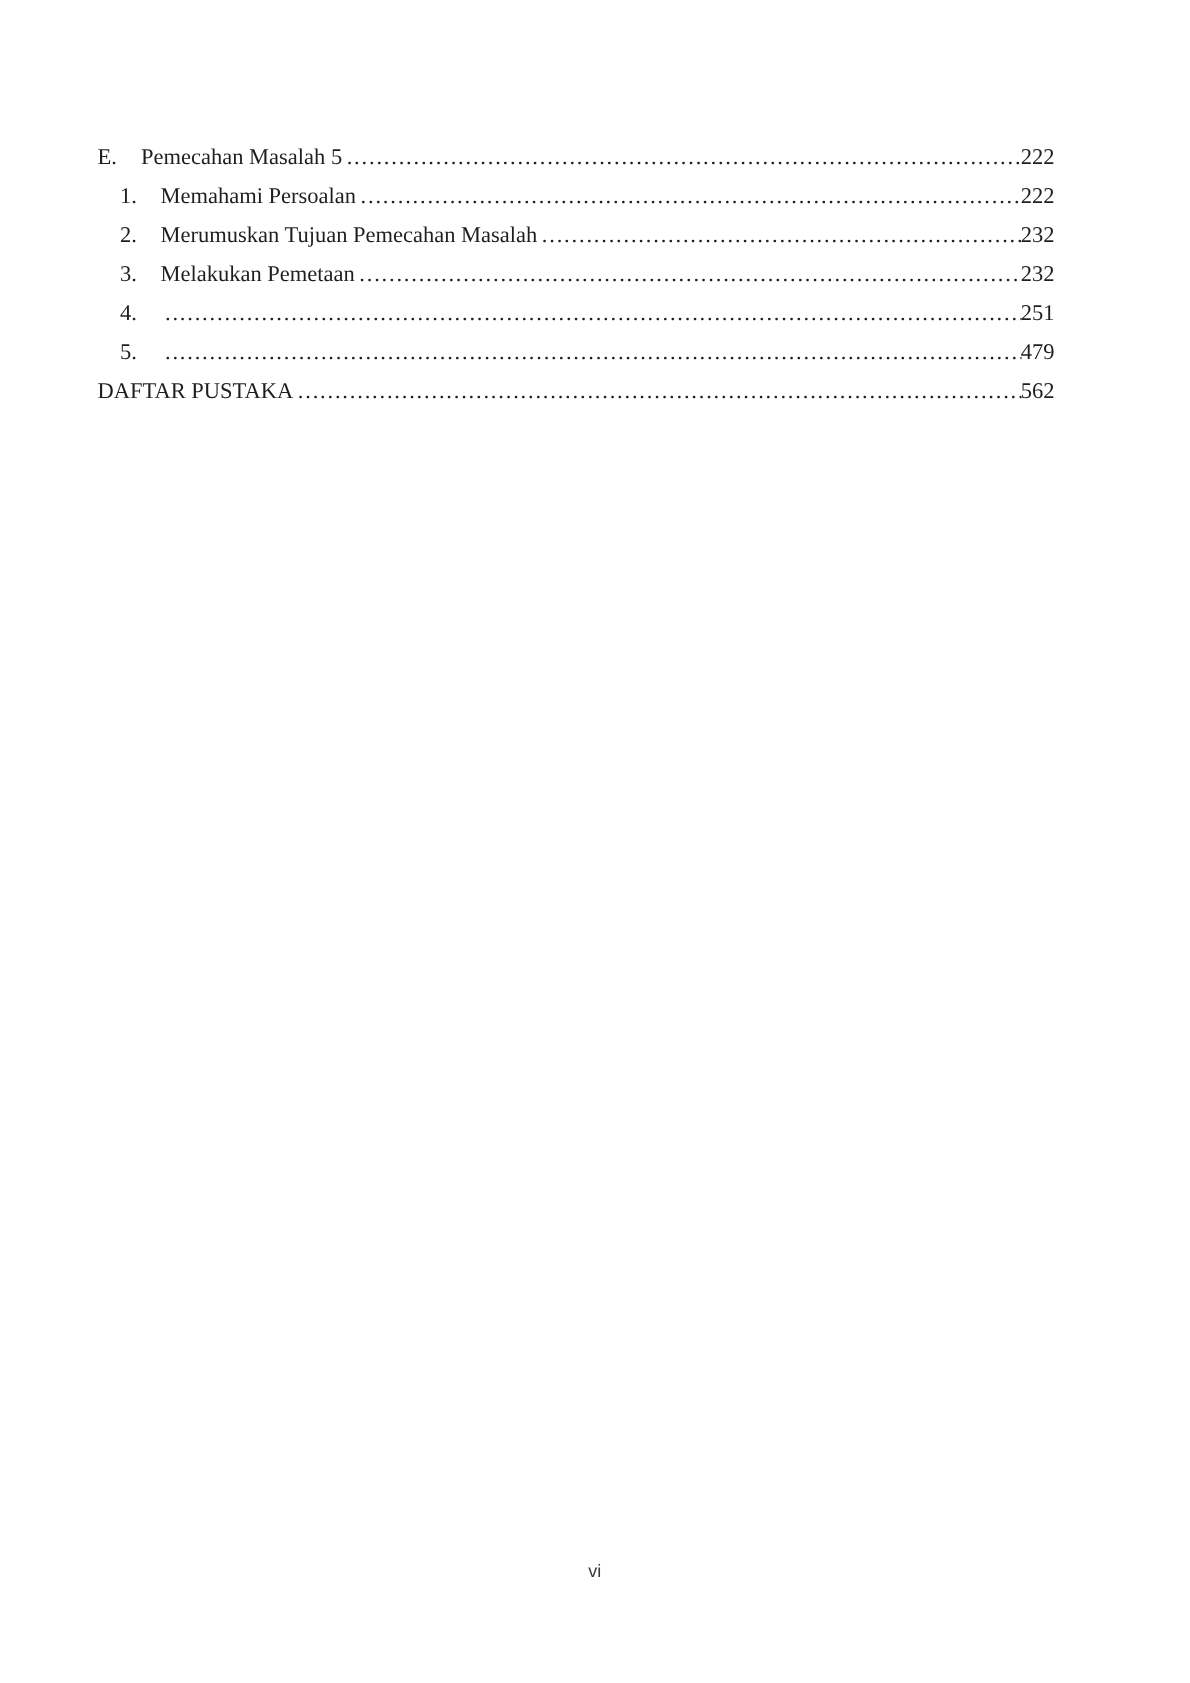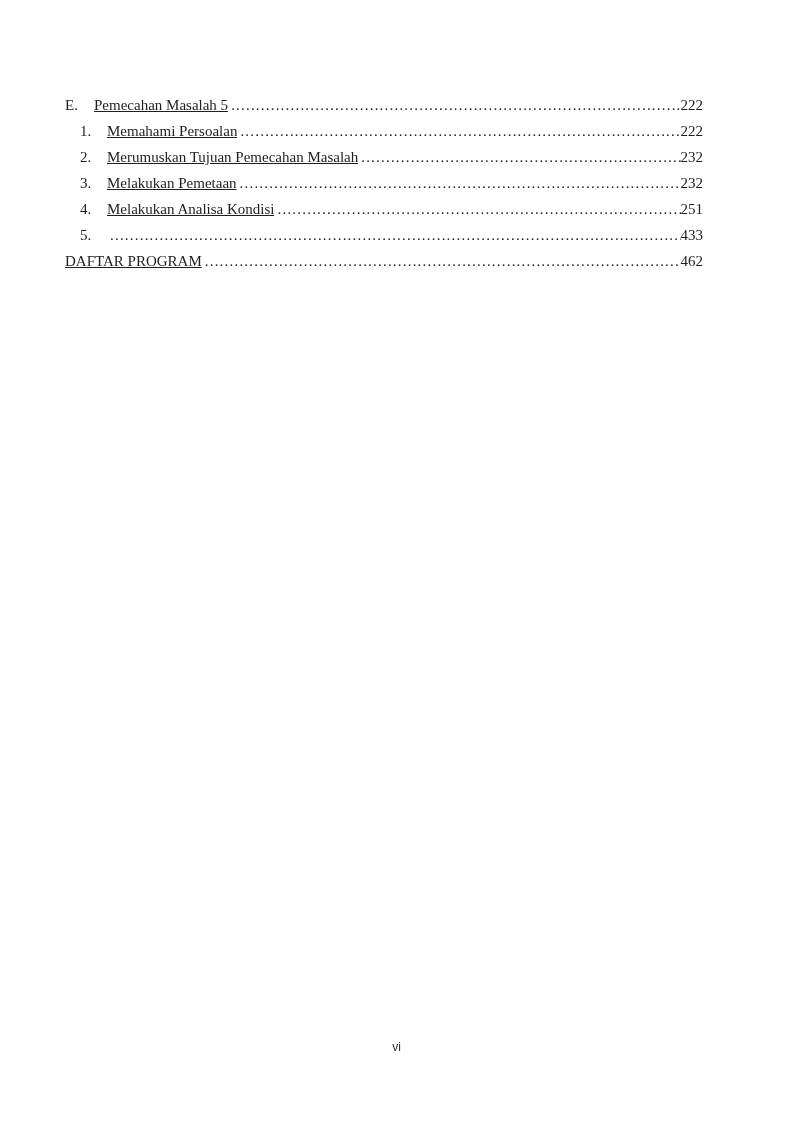--- a/index.html
+++ b/index.html
@@ -22,21 +22,21 @@
     display: flex;
     align-items: baseline;
     line-height: 26px;
     font-size: 15px;
     white-space: nowrap;
   }
   .toc-row .marker { flex: 0 0 auto; }
   .toc-row.lvl-section .marker { width: 29px; }
   .toc-row.lvl-subitem { padding-left: 15px; }
   .toc-row.lvl-subitem .marker { width: 27px; }
-  .toc-row .label { flex: 0 1 auto; overflow: hidden; text-decoration: underline; }
+  .toc-row .label { flex: 0 1 auto; overflow: hidden; }
   .toc-row .dots {
     flex: 1 1 0;
     min-width: 0;
     overflow: hidden;
     white-space: nowrap;
     margin-left: 3px;
     letter-spacing: 1.2px;
   }
   .toc-row .dots::after {
     content: "...................................................................................................................................................................................................";
@@ -83,36 +83,35 @@
 
     <div class="toc-row lvl-subitem">
       <span class="marker">3.</span>
       <span class="label">Melakukan Pemetaan</span>
       <span class="dots"></span>
       <span class="pagenum">232</span>
     </div>
 
     <div class="toc-row lvl-subitem">
       <span class="marker">4.</span>
-      <span class="label">Melakukan Analisa Kondisi</span>
       <span class="dots"></span>
       <span class="pagenum">251</span>
     </div>
 
     <div class="toc-row lvl-subitem">
       <span class="marker">5.</span>
       <span class="dots"></span>
-      <span class="pagenum">433</span>
+      <span class="pagenum">479</span>
     </div>
 
 
     <div class="toc-row lvl-chapter">
-      <span class="label">DAFTAR PROGRAM</span>
+      <span class="label">DAFTAR PUSTAKA</span>
       <span class="dots"></span>
-      <span class="pagenum">462</span>
+      <span class="pagenum">562</span>
     </div>
 
   </section>
 
   <div class="footer">
     <span>vi</span>
   </div>
 
 </div>
 

